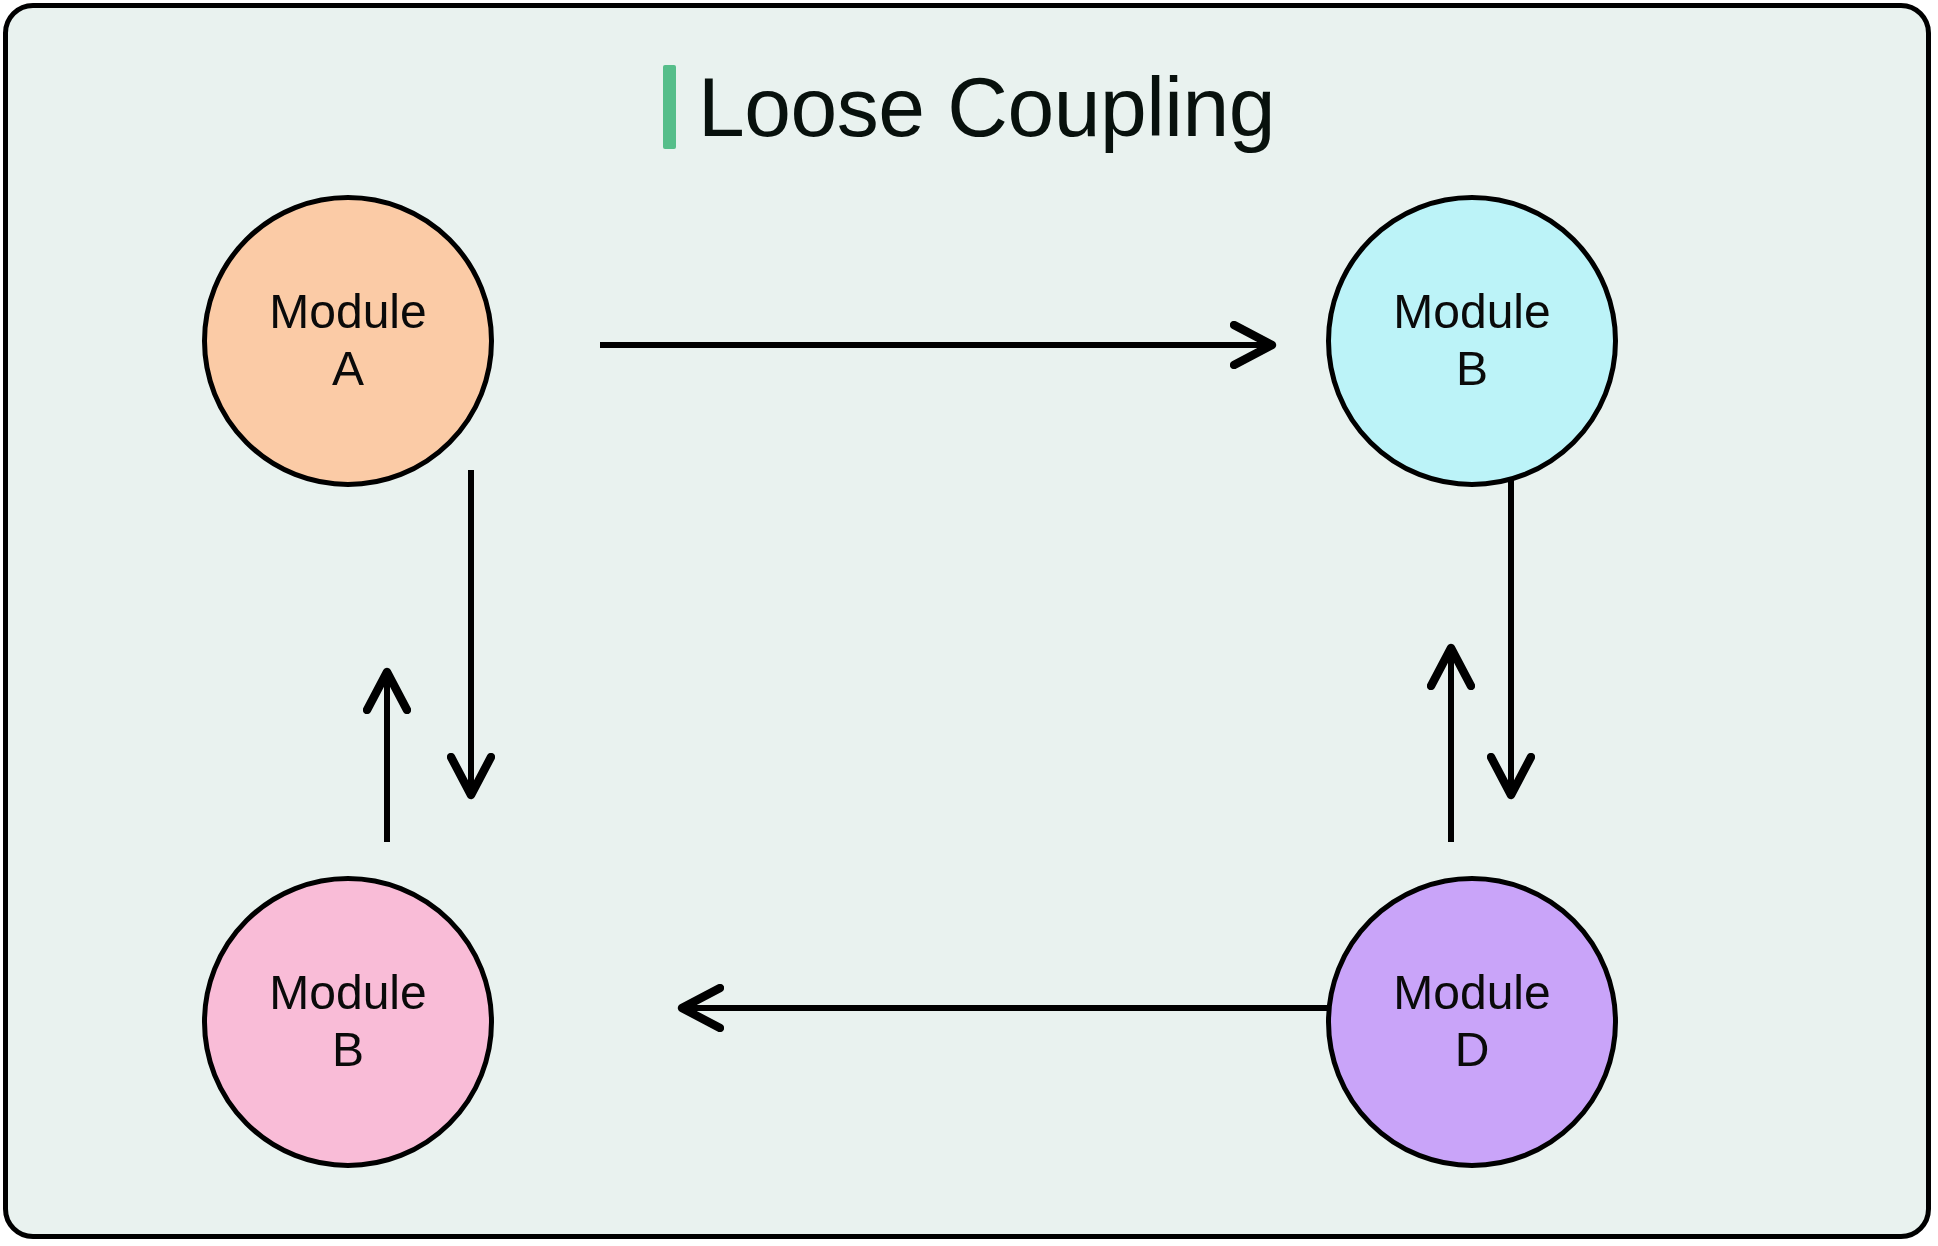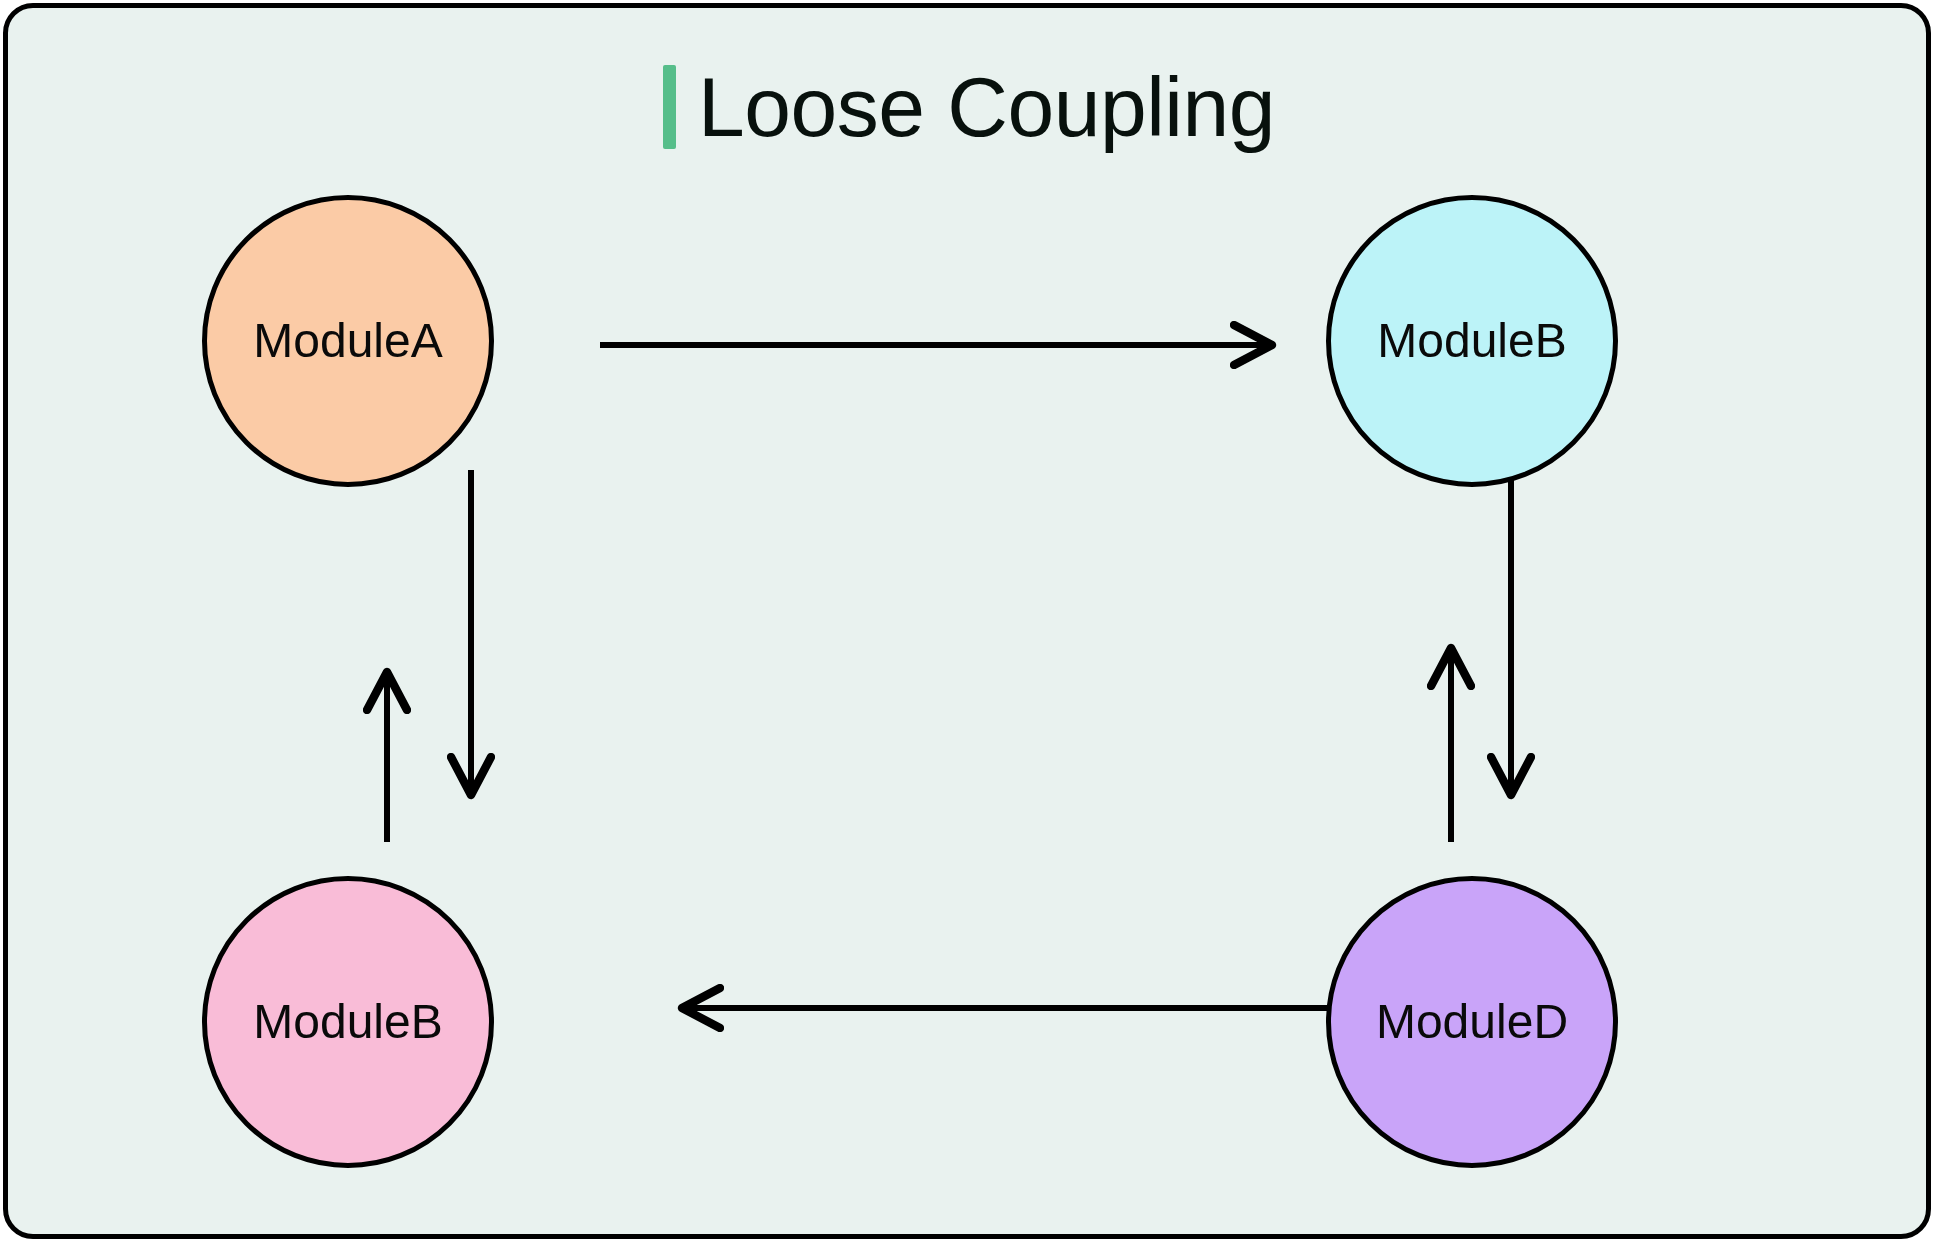--- a/index.html
+++ b/index.html
@@ -63,21 +63,21 @@
     width: 1938px;
     height: 1246px;
     pointer-events: none;
   }
   .node {
     position: absolute;
     box-sizing: border-box;
     border: 5px solid #000000;
     border-radius: 50%;
     display: flex;
-    flex-direction: row;
+    flex-direction: column;
     align-items: center;
     justify-content: center;
     color: #0a0a0a;
     font-size: 48px;
     line-height: 1.18;
     text-align: center;
   }
   .node .ln { display: block; }
 </style>
 </head>

